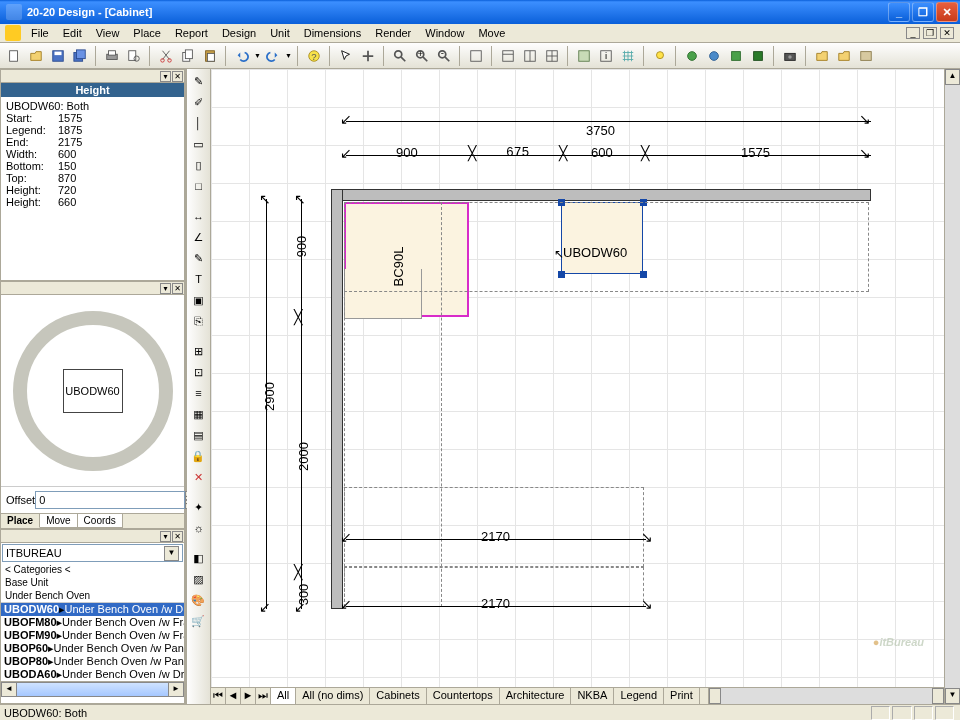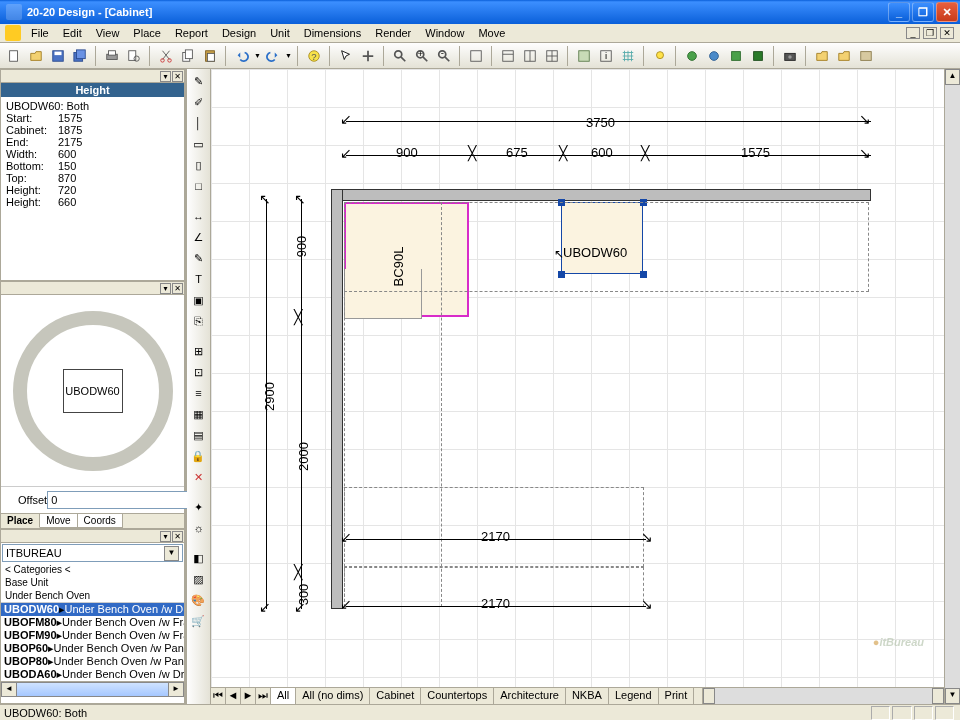--- a/index.html
+++ b/index.html
@@ -38,21 +38,21 @@
 .details-body { padding: 3px 5px; font-size: 10px; }
 .details-body .row { display: flex; }
 .details-body .row .k { width: 52px; }
 .details-body .row .v { }
 
 .panel.preview { height: 248px; }
 .preview-body { flex:1; display:flex; align-items:center; justify-content:center; position:relative; background:#fff; }
 .wheel { width: 160px; height: 160px; border-radius: 50%; border: 14px solid #c6c6bc; position: relative; display:flex; align-items:center; justify-content:center; }
 .wheel::before{ content:''; position:absolute; inset:-14px; border-radius:50%; }
 .wheel .cab { width: 60px; height: 44px; border: 1px solid #444; background: #fff; display:flex; align-items:center; justify-content:center; font-size:10px; }
-.placement-ctrl { padding: 2px 17px; border-top: 1px solid #ccc; }
+.placement-ctrl { padding: 2px 5px; border-top: 1px solid #ccc; }
 .placement-ctrl .prow { display:flex; align-items:center; margin: 2px 0; }
 .placement-ctrl .prow .lbl { width: 40px; }
 .placement-ctrl input { flex:1; border:1px solid #7f9db9; height: 18px; padding: 0 3px; }
 .placement-ctrl .spin { width: 16px; display:flex; flex-direction:column; }
 .placement-ctrl .spin span { height:9px; border:1px solid #888; font-size:6px; text-align:center; line-height:7px; background:#ece9d8; }
 .tabs { display:flex; border-top:1px solid #aca899; background:#ece9d8; }
 .tabs .tab { padding: 1px 6px; border-right:1px solid #aca899; background:#fff; font-size:10px; border-bottom:1px solid #aca899; cursor:pointer; }
 .tabs .tab.active { background:#ece9d8; border-bottom-color:#ece9d8; font-weight:bold;}
 
 .panel.catalog { flex:1; min-height: 0; }
@@ -371,21 +371,21 @@
       <div class="details-title">Height</div>
       <div class="details-body">
         <div class="row">
             <span class="k" style="width:100%">UBODW60:  Both</span>
           </div>
         <div class="row">
             <span class="k">Start:</span>
             <span class="v">1575</span>
           </div>
         <div class="row">
-            <span class="k">Cabinet:</span>
+            <span class="k">Legend:</span>
             <span class="v">1875</span>
           </div>
         <div class="row">
             <span class="k">End:</span>
             <span class="v">2175</span>
           </div>
         <div class="row">
             <span class="k">Width:</span>
             <span class="v">600</span>
           </div>
@@ -525,27 +525,27 @@
     <div class="vtb">▨</div>
     <div class="vtb">🎨</div>
     <div class="vtb">🛒</div>
   </div>
 
   <div class="canvas-wrap">
     <div class="canvas">
       <div class="grid"></div>
 
       <div class="dim-line-h" style="left:135px; top:52px; width:525px;"></div>
-      <span class="dim" style="left:375px; top:46px;">3750</span>
+      <span class="dim" style="left:375px; top:54px;">3750</span>
       <span class="dim-tick" style="left:129px; top:42px;">↙</span>
       <span class="dim-tick" style="left:648px; top:42px;">↘</span>
 
       <div class="dim-line-h" style="left:135px; top:86px; width:525px;"></div>
       <span class="dim" style="left:185px; top:76px;">900</span>
-      <span class="dim" style="left:295px; top:76px;">675</span>
+      <span class="dim" style="left:295px; top:76px;font-family:Liberation Mono, monospace;">675</span>
       <span class="dim" style="left:380px; top:76px;">600</span>
       <span class="dim" style="left:530px; top:76px;">1575</span>
       <span class="dim-tick" style="left:129px; top:76px;">↙</span>
       <span class="dim-tick" style="left:257px; top:76px;">╳</span>
       <span class="dim-tick" style="left:348px; top:76px;">╳</span>
       <span class="dim-tick" style="left:430px; top:76px;">╳</span>
       <span class="dim-tick" style="left:648px; top:76px;">↘</span>
 
       <div class="wall" style="left:120px; top:120px; width:540px; height:12px;"></div>
       <div class="wall" style="left:120px; top:120px; width:12px; height:420px;"></div>
@@ -592,21 +592,21 @@
       <div class="logo"><span class="dot">●</span><span>itBureau</span></div>
     </div>
 
     <div class="canvas-tabs">
       <div class="nbtn">⏮</div>
       <div class="nbtn">◄</div>
       <div class="nbtn">►</div>
       <div class="nbtn">⏭</div>
       <div class="ctab active">All</div>
       <div class="ctab">All (no dims)</div>
-      <div class="ctab">Cabinet</div>
+      <div class="ctab">Cabinets</div>
       <div class="ctab">Countertops</div>
       <div class="ctab">Architecture</div>
       <div class="ctab">NKBA</div>
       <div class="ctab">Legend</div>
       <div class="ctab">Print</div>
       <div class="track">
           <div class="th"></div>
           <div class="th2"></div>
         </div>
     </div>

